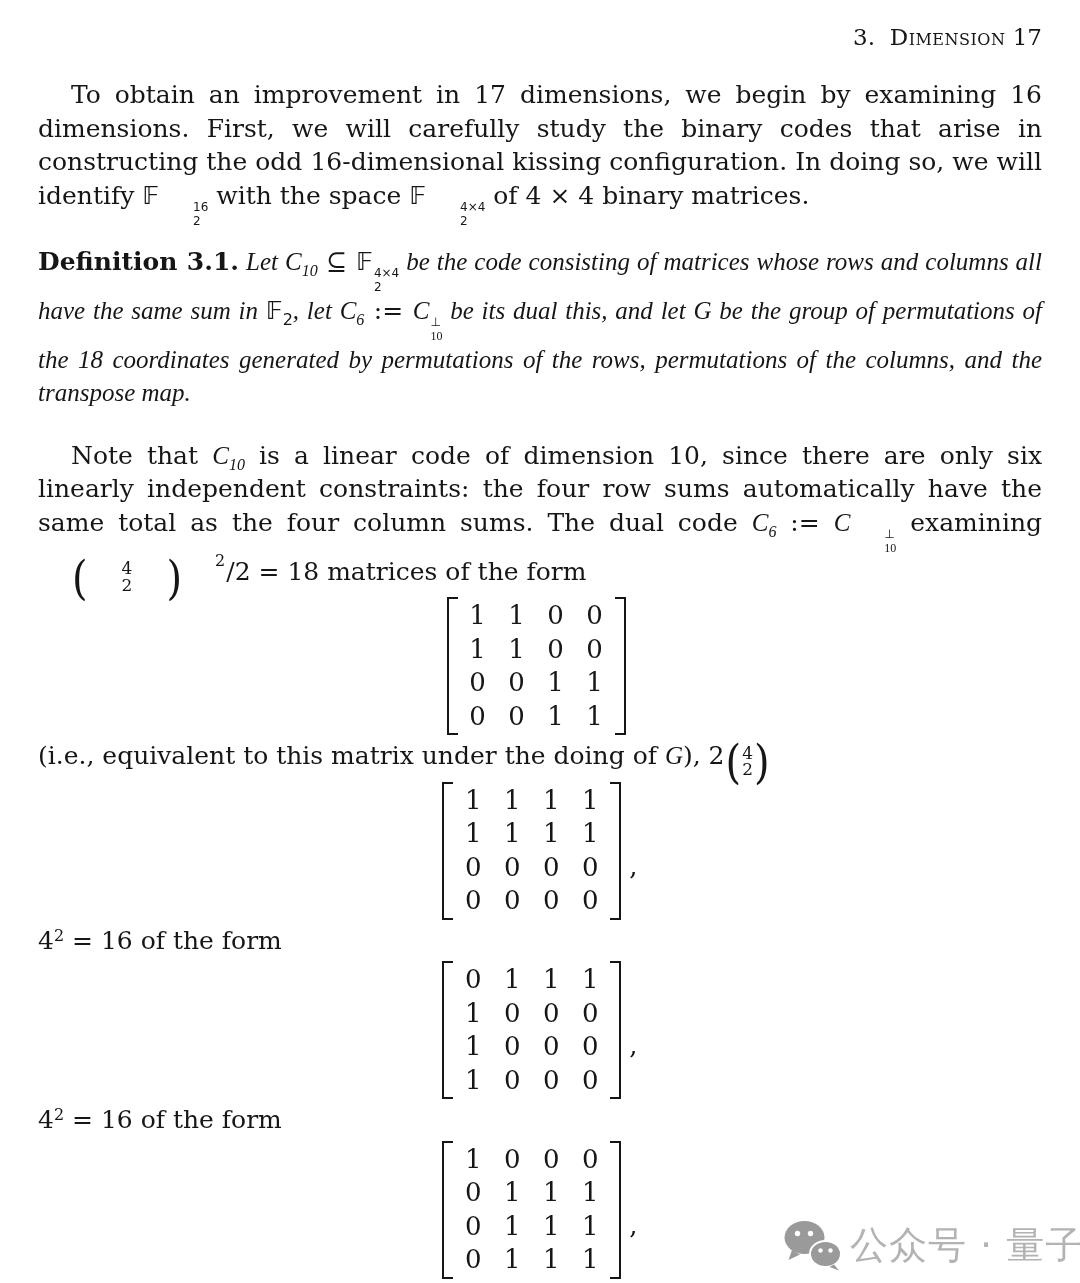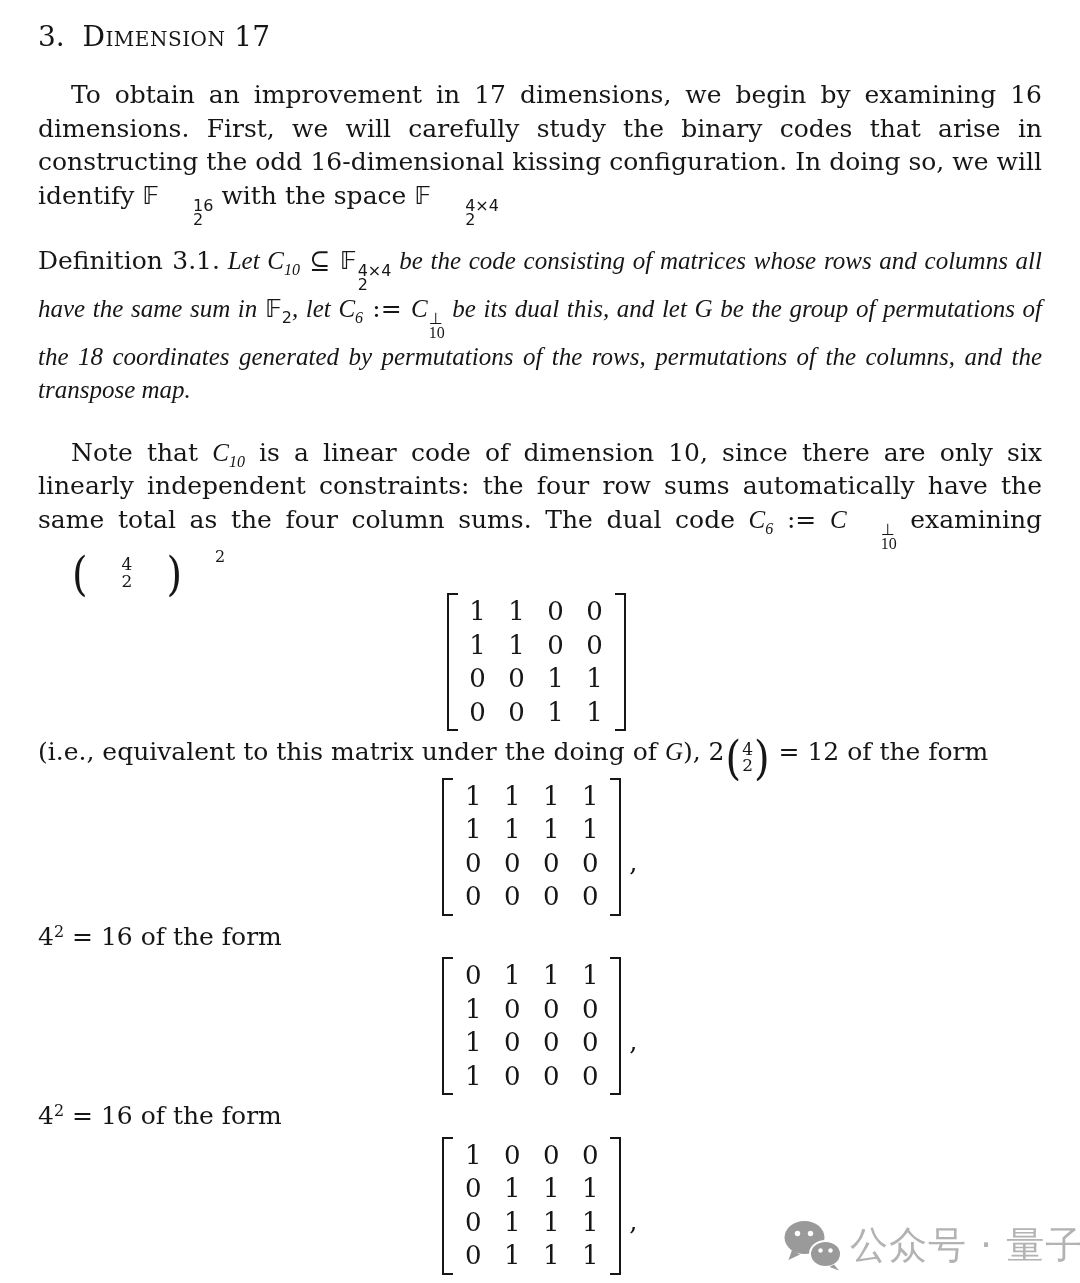--- a/index.html
+++ b/index.html
@@ -9,39 +9,39 @@
     box-sizing:border-box;
     padding:14px 38px 0 38px;
     background:#ffffff;
     color:#161616;
     font-family:"DejaVu Serif","Liberation Serif",serif;
     font-size:25px;
     line-height:33.5px;
     overflow:hidden;
   }
   .title{
-    text-align:left;
-    font-size:28px;
+    text-align:right;
+    font-size:23px;
     line-height:34px;
     margin:6px 0 24px 0;
   }
   p{margin:0;text-align:justify;}
   p.indent{text-indent:33px;}
   .mt-def{margin-top:17px;}
   .mt-note{margin-top:29px;}
   
   .s-i{font-style:italic;font-family:Liberation Serif, serif;}
-  .s-b{font-weight:normal;}
+  .s-b{font-weight:bold;}
   .s-sc{font-variant:small-caps;letter-spacing:0.5px;}
   .s-bb{font-family:"DejaVu Sans","DejaVu Serif",sans-serif;}
   .sup{font-size:16px;vertical-align:8px;line-height:0;}
   .sub{font-size:16px;vertical-align:-6px;line-height:0;}
   .stack{
     display:inline-flex;flex-direction:column;align-items:flex-start;
-    font-size:16px;line-height:14px;vertical-align:-7px;margin-left:1px;
+    font-size:12px;line-height:14px;vertical-align:-7px;margin-left:1px;
     font-style:normal;
   }
   .binom{display:inline-flex;align-items:center;vertical-align:-11px;line-height:0;margin:0 1px;}
   .binom .paren{font-size:40px;line-height:0;transform:scaleY(1.18);display:inline-block;}
   .bcol{display:inline-flex;flex-direction:column;align-items:center;font-size:17px;line-height:16.5px;margin:0 1px;}
   .bsup{font-size:16px;transform:translateY(-16px);line-height:0;display:inline-block;}
   
   .display-math{display:flex;justify-content:center;align-items:center;margin:4px 0;}
   .matrix{display:inline-flex;align-items:stretch;}
   .brk{width:9px;flex:0 0 9px;}
@@ -70,42 +70,42 @@
 <div class="page">
 
   <div class="title"><span>3.&nbsp;&nbsp;</span><span class="s-sc">Dimension</span><span> 17</span></div>
 
   <p class="indent"><span>To obtain an improvement in 17 dimensions, we begin by examining 16 dimensions. First, we will carefully study the binary codes that arise in constructing the odd 16-dimensional kissing configuration. In doing so, we will identify </span><span class="s-bb"><span class="base">𝔽</span><span class="stack">
           <span>16</span>
           <span>2</span>
         </span></span><span> with the space </span><span class="s-bb"><span class="base">𝔽</span><span class="stack">
           <span>4×4</span>
           <span>2</span>
-        </span></span></p>
+        </span></span><span> of 4 × 4 binary matrices.</span></p>
 
   <p class="mt-def"><span class="s-b">Definition 3.1.</span><span class="s-i"> Let </span><span class="s-i"><span class="base">C</span><span class="sub">10</span></span><span> ⊆ </span><span class="s-bb"><span class="base">𝔽</span><span class="stack">
           <span>4×4</span>
           <span>2</span>
         </span></span><span class="s-i"> be the code consisting of matrices whose rows and columns all have the same sum in </span><span class="s-bb"><span class="base">𝔽</span><span class="sub">2</span></span><span class="s-i">, let </span><span class="s-i"><span class="base">C</span><span class="sub">6</span></span><span> := </span><span class="s-i"><span class="base">C</span><span class="stack">
           <span>⊥</span>
           <span>10</span>
         </span></span><span class="s-i"> be its dual this, and let </span><span class="s-i">G</span><span class="s-i"> be the group of permutations of the 18 coordinates generated by permutations of the rows, permutations of the columns, and the transpose map.</span></p>
 
   <p class="indent mt-note"><span>Note that </span><span class="s-i"><span class="base">C</span><span class="sub">10</span></span><span> is a linear code of dimension 10, since there are only six linearly independent constraints: the four row sums automatically have the same total as the four column sums. The dual code </span><span class="s-i"><span class="base">C</span><span class="sub">6</span></span><span> := </span><span class="s-i"><span class="base">C</span><span class="stack">
           <span>⊥</span>
           <span>10</span>
         </span></span><span> examining </span><span class="binom">
         <span class="paren">(</span>
         <span class="bcol">
           <span>4</span>
           <span>2</span>
         </span>
         <span class="paren">)</span>
         <span class="bsup">2</span>
-      </span></p>
+      </span><span>/2 = 18 matrices of the form</span></p>
 
   <div class="display-math">
     <span class="matrix">
       <span class="brk l"></span>
       <span class="cells">
           <span>1</span>
           <span>1</span>
           <span>0</span>
           <span>0</span>
           <span>1</span>
@@ -126,21 +126,21 @@
     <span class="mcomma"></span>
   </div>
 
   <p><span>(i.e., equivalent to this matrix under the doing of </span><span class="s-i">G</span><span>), 2</span><span class="binom">
         <span class="paren">(</span>
         <span class="bcol">
           <span>4</span>
           <span>2</span>
         </span>
         <span class="paren">)</span>
-      </span><span> = 12 of the form</span></p>
+      </span></p>
 
   <div class="display-math">
     <span class="matrix">
       <span class="brk l"></span>
       <span class="cells">
           <span>1</span>
           <span>1</span>
           <span>1</span>
           <span>1</span>
           <span>1</span>

